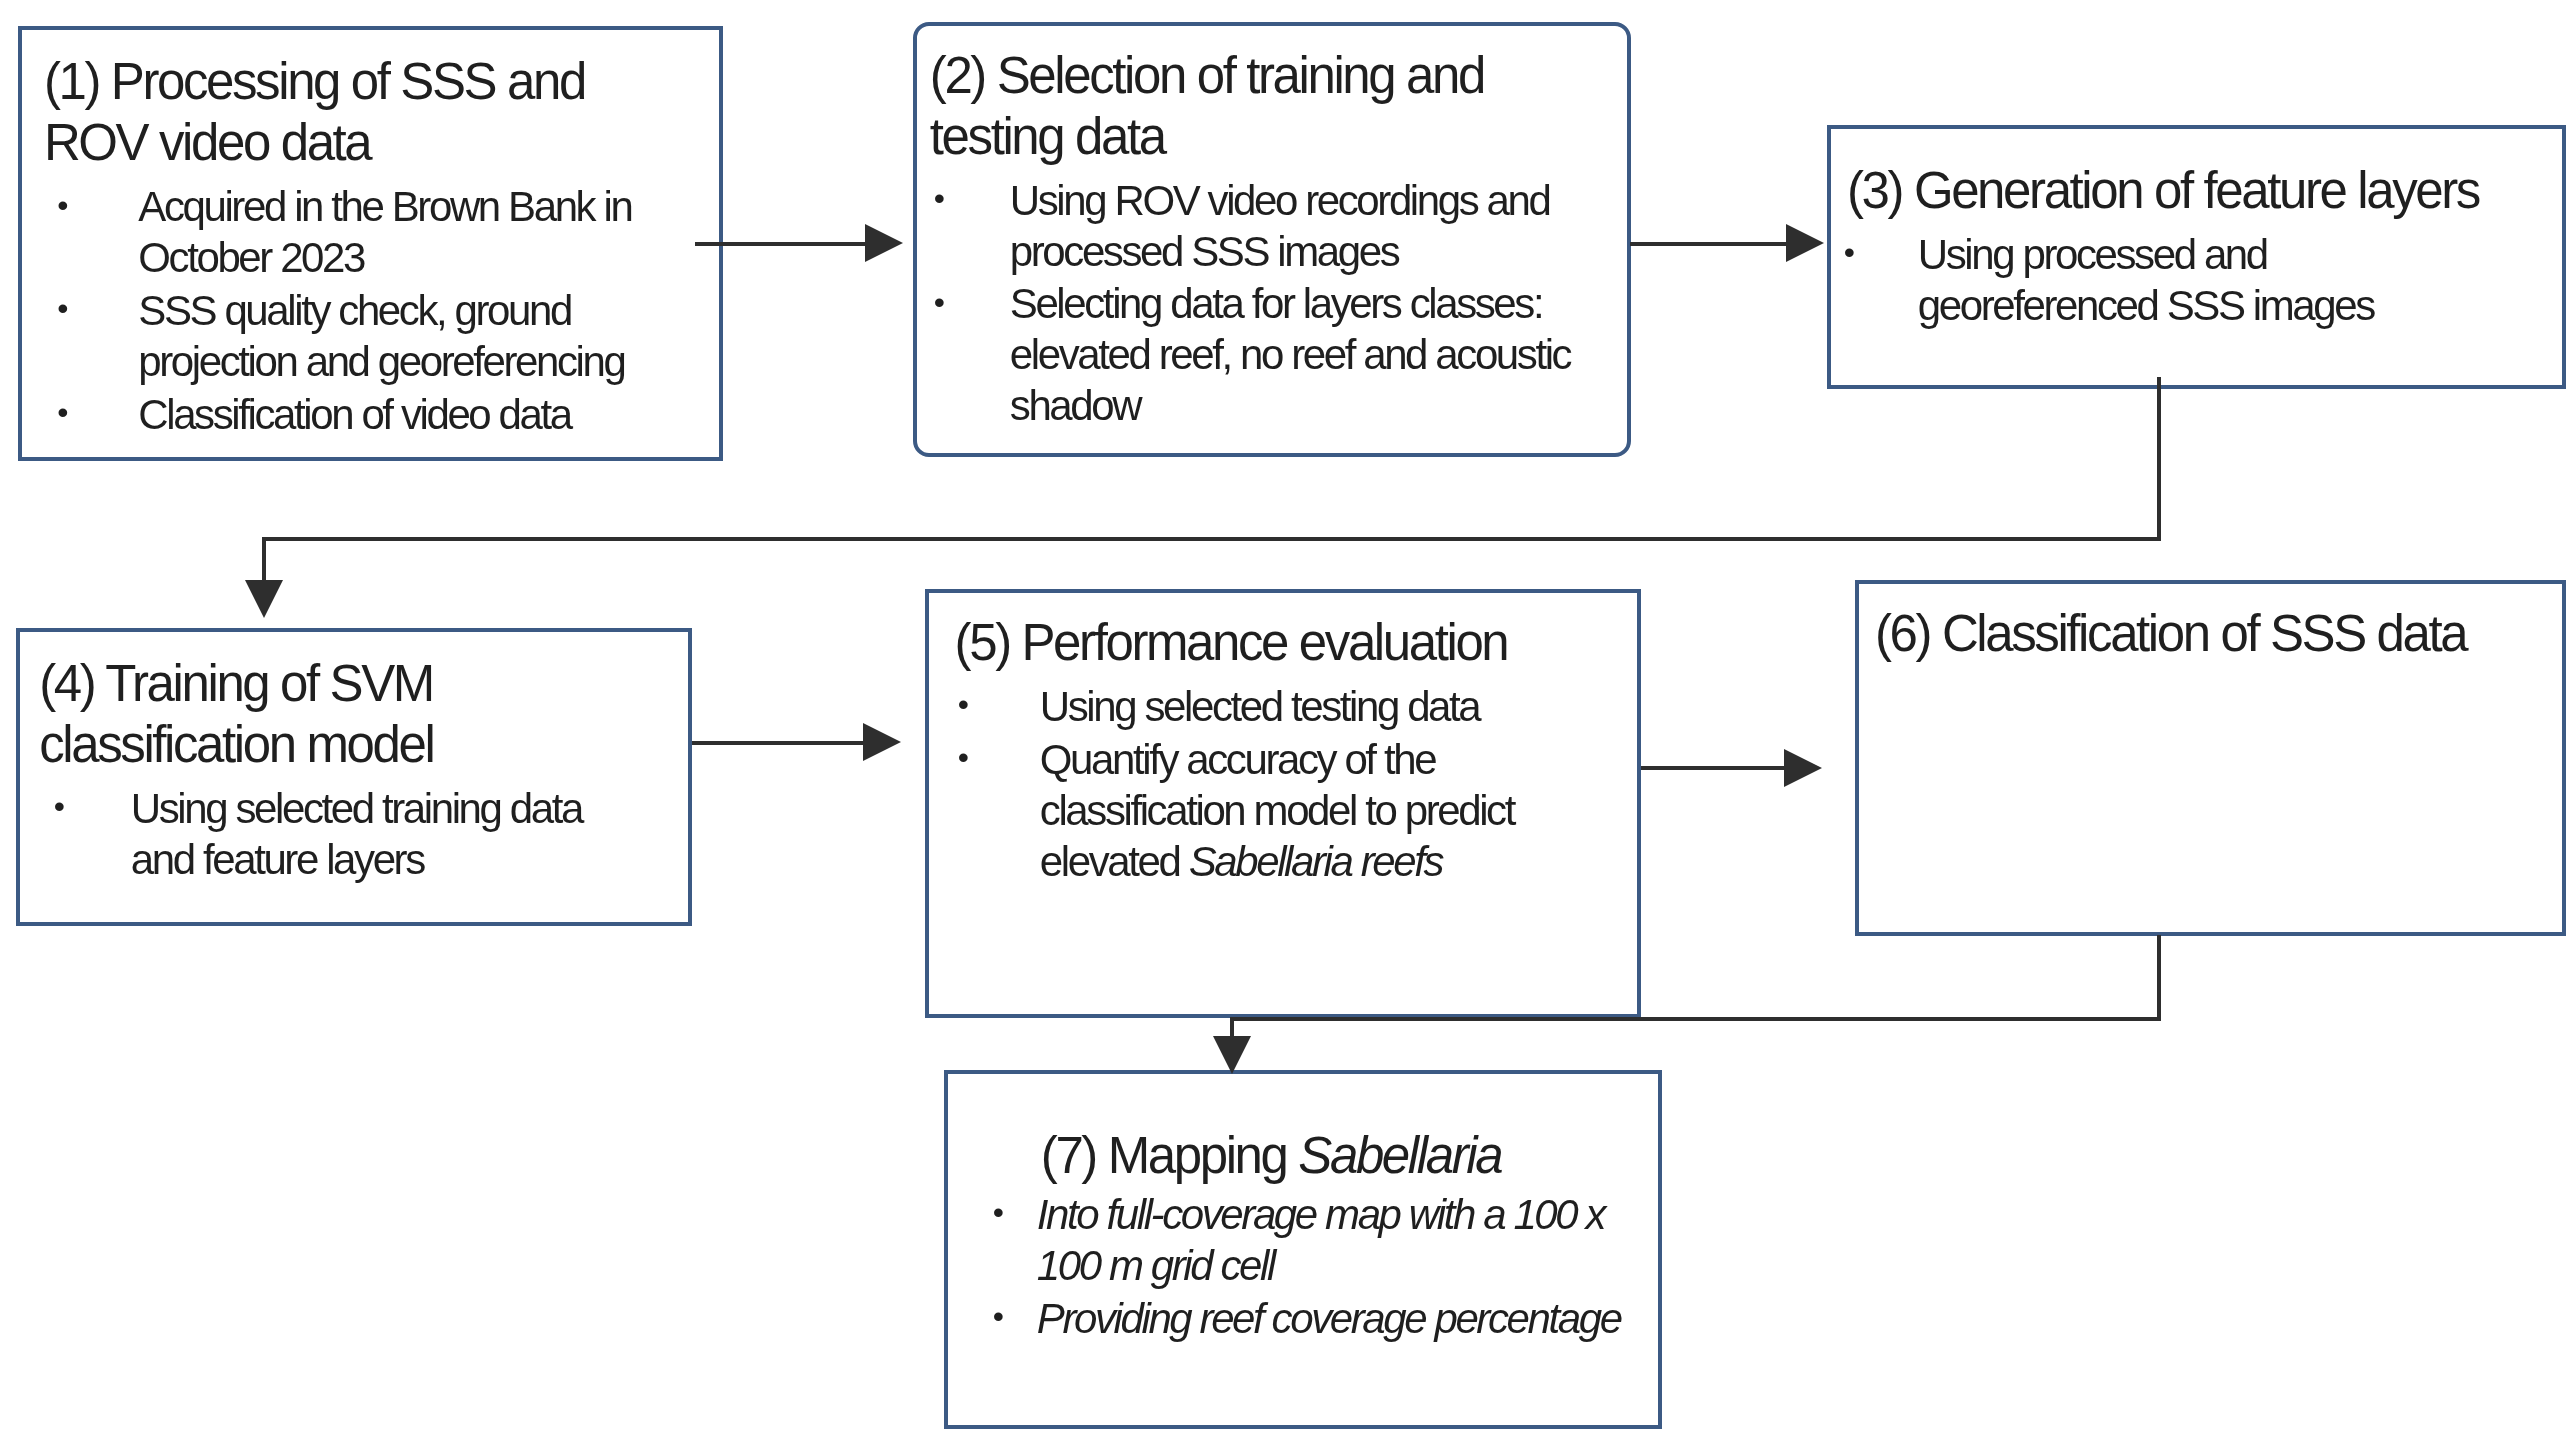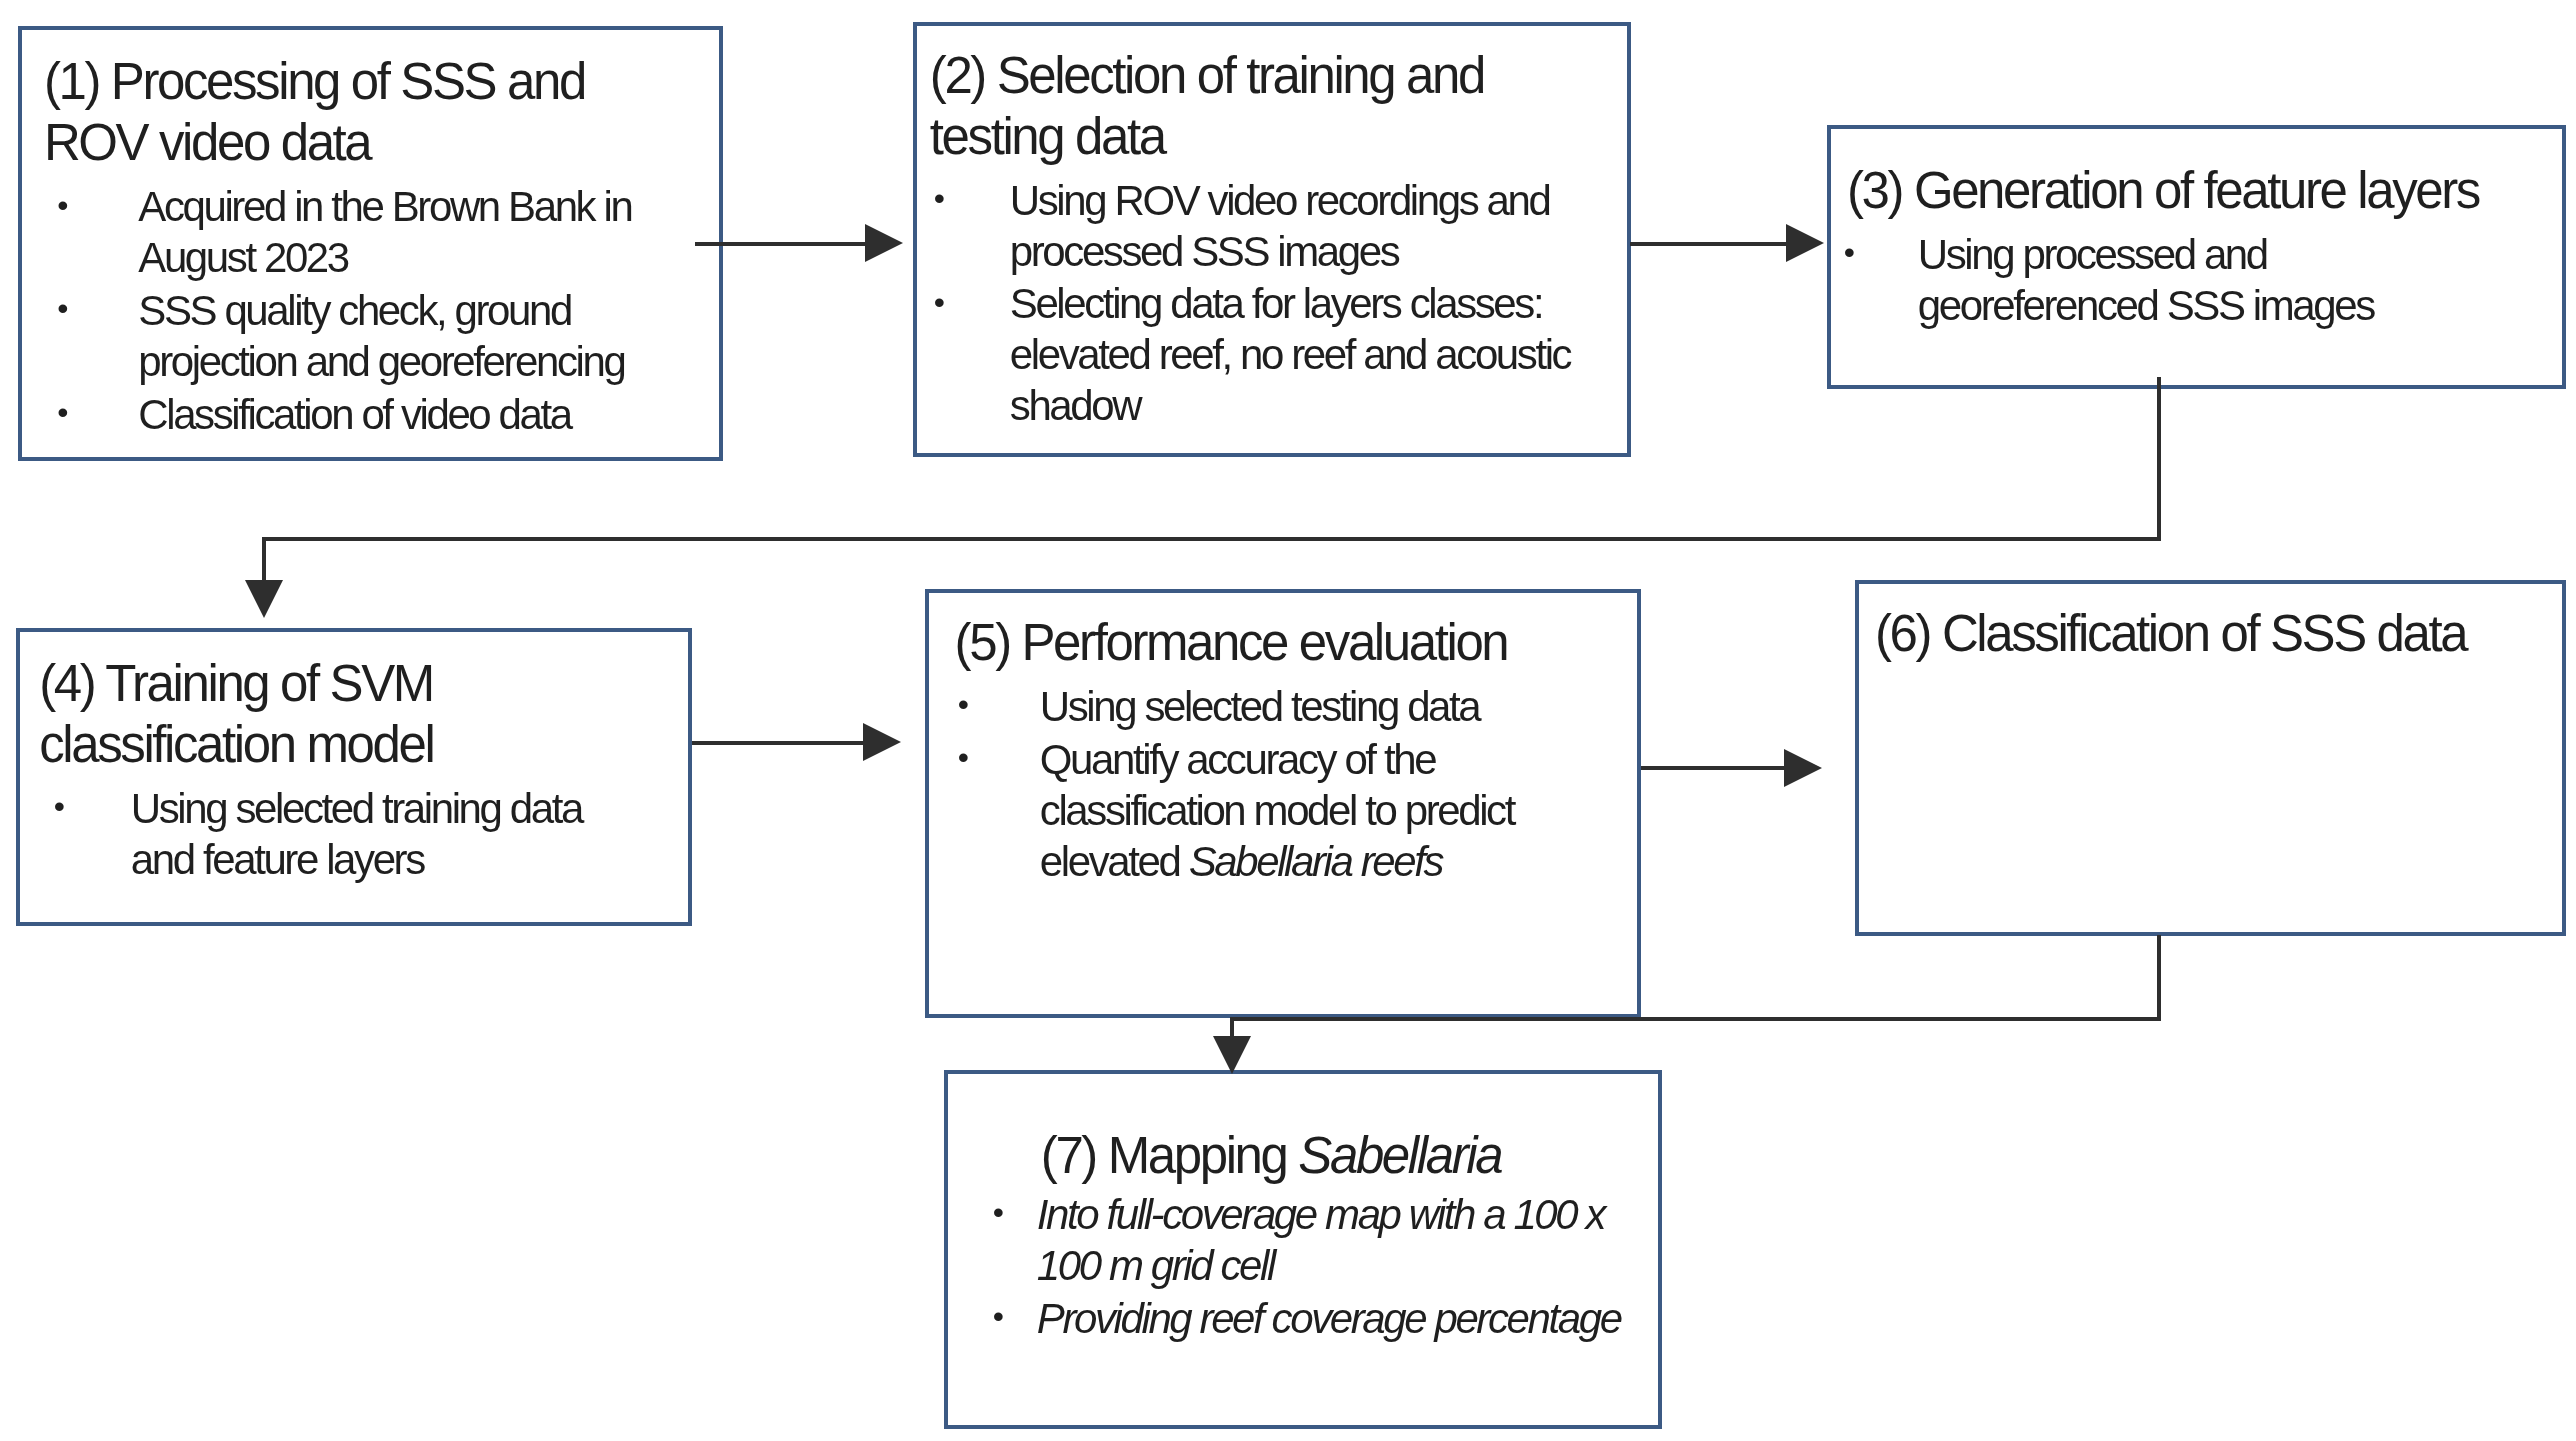--- a/index.html
+++ b/index.html
@@ -20,21 +20,21 @@
   ul.bullets{list-style:none;margin:8px 0 0 0;padding:0;}
   ul.bullets li{position:relative;font-size:42px;line-height:51px;letter-spacing:-2.4px;margin:0 0 1.6px 0;}
   ul.bullets li::before{content:"\2022";position:absolute;top:-1.6px;font-size:32px;line-height:51px;color:var(--text);}
 
   
   .b1{left:17.5px;top:14.4px;width:705px;height:435px;padding-top:21px;}
   .b1 .title{padding-left:9.6px;}
   .b1 li{padding-left:104px;padding-right:16px;}
   .b1 li::before{left:23px;}
   
-  .b2{left:913px;top:9.6px;width:718px;height:435px;}
+  .b2{left:913px;top:9.6px;width:718px;height:435px;border-radius:16px;}
   .b2 li{padding-left:80px;}
   .b2 li::before{left:4px;}
   
   .b3{left:1827px;top:113px;width:739px;height:264px;padding-top:31px;}
   .b3 .title{padding-left:3.2px;}
   .b3 li{padding-left:74px;padding-right:128px;}
   .b3 li::before{left:0px;}
   
   .b4{left:16px;top:608px;width:676px;height:298px;padding-top:21px;margin-top:8px;}
   .b4 .title{padding-left:6.4px;}
@@ -70,21 +70,21 @@
              border-left:19px solid transparent;border-right:19px solid transparent;}
 </style>
 </head>
 <body>
 
 <div id="canvas">
 
   <div class="box b1">
     <div class="title">(1) Processing of SSS and ROV video data</div>
     <ul class="bullets">
-      <li><span>Acquired in the Brown Bank in August 2023</span></li>
+      <li><span>Acquired in the Brown Bank in October 2023</span></li>
       <li><span>SSS quality check, ground projection and georeferencing</span></li>
       <li><span>Classification of video data</span></li>
     </ul>
   </div>
 
   <div class="box b2">
     <div class="title">(2) Selection of training and testing data</div>
     <ul class="bullets">
       <li><span>Using ROV video recordings and processed SSS images</span></li>
       <li><span>Selecting data for layers classes: elevated reef, no reef and acoustic shadow</span></li>

